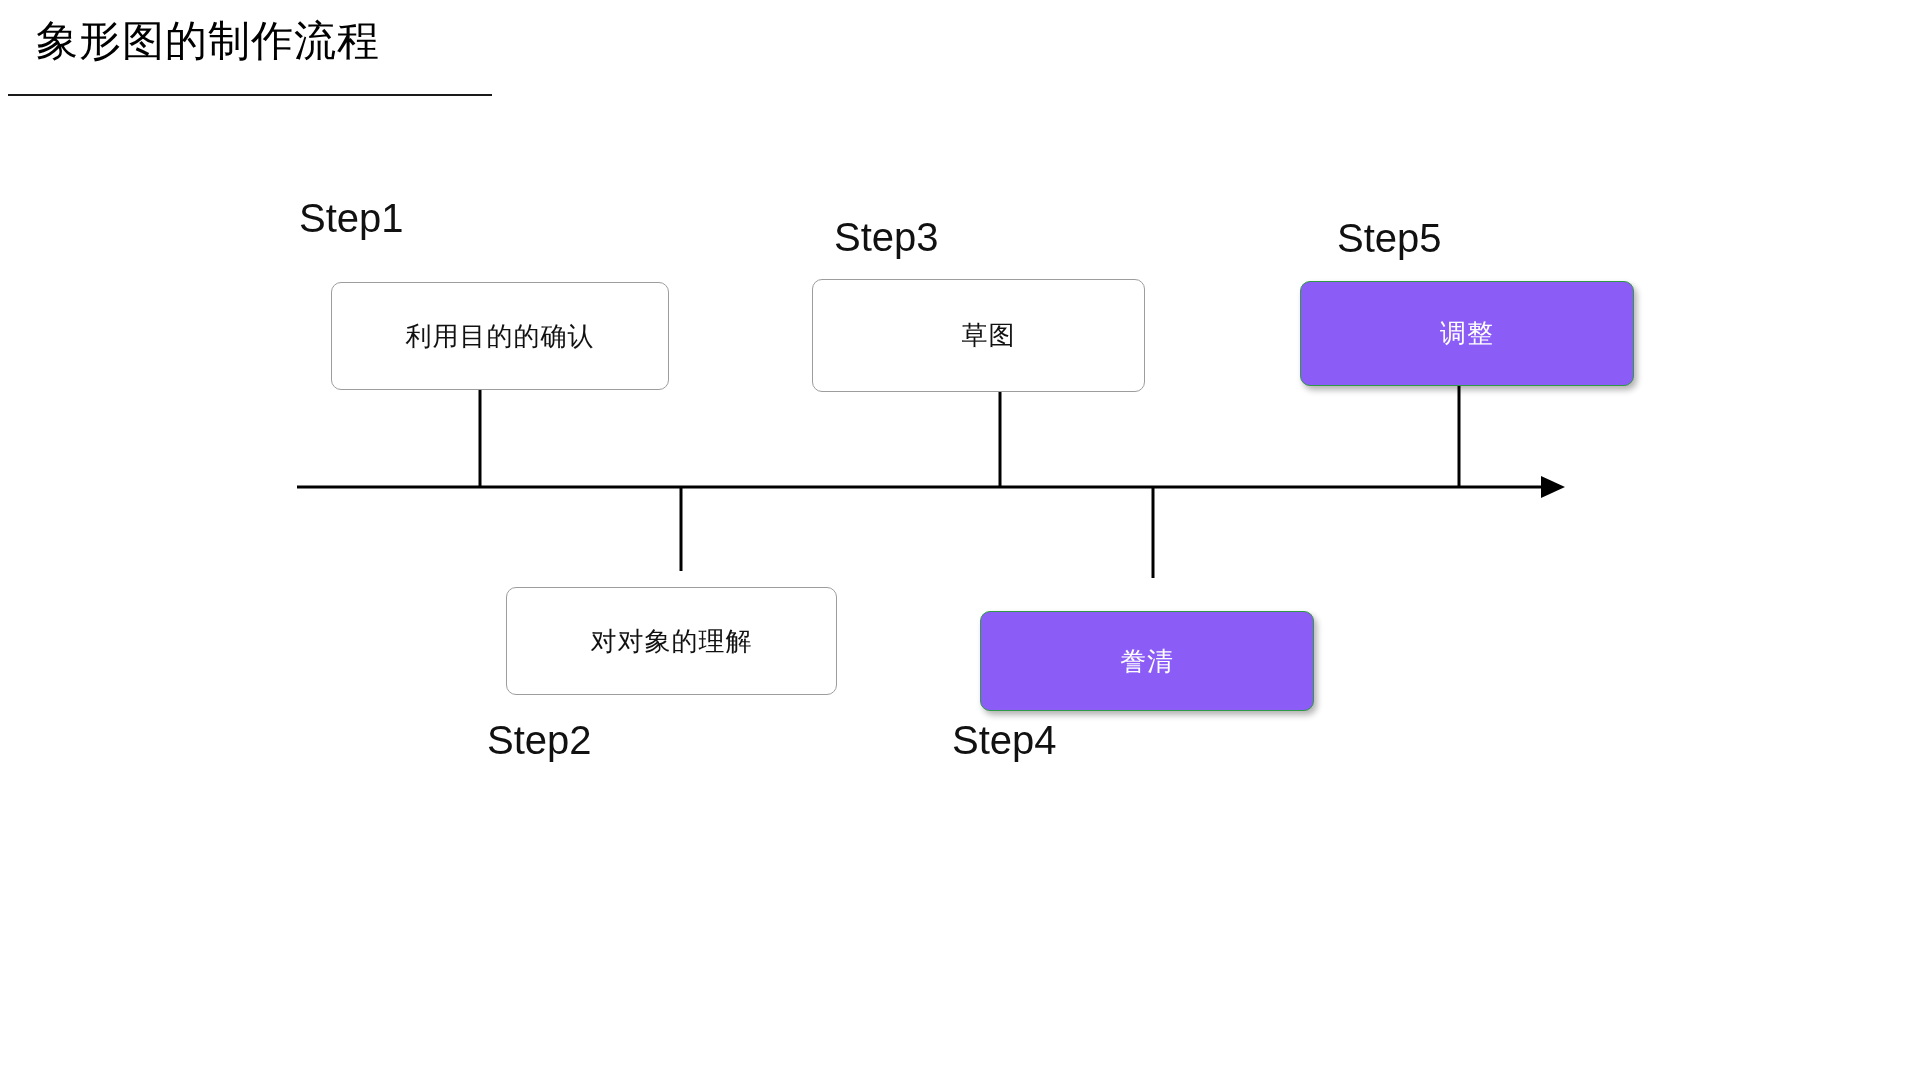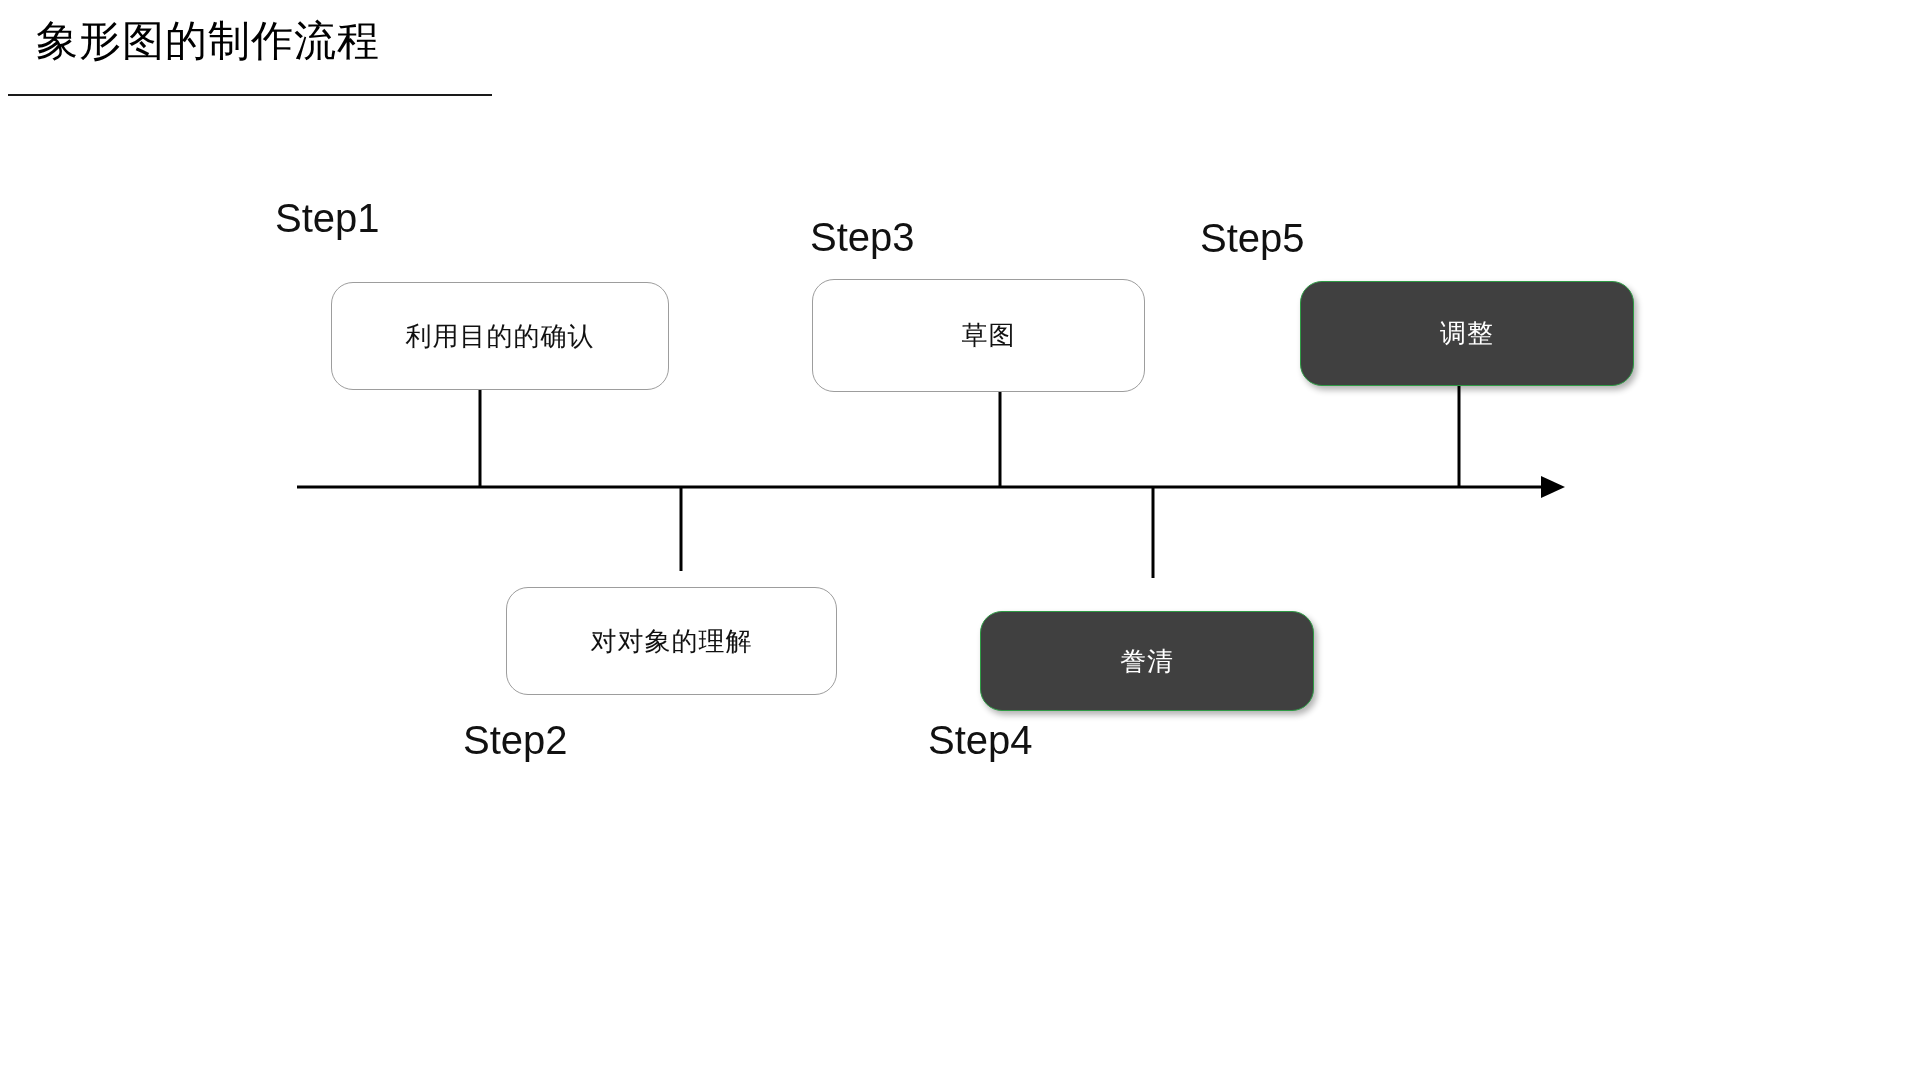--- a/index.html
+++ b/index.html
@@ -33,42 +33,43 @@
   
   #timeline{position:absolute;left:0;top:0;width:1920px;height:1080px;}
 
   
   .step-label{
     position:absolute;
     font-size:40px;
     color:#111111;
     white-space:nowrap;
     font-family:"Liberation Sans","DejaVu Sans",sans-serif;
+    margin-left:24px;
   }
 
   
   .node{
     position:absolute;
     box-sizing:border-box;
     display:flex;
     align-items:center;
     justify-content:center;
-    border-radius:22px;
+    border-radius:10px;
     font-size:26px;
     font-family:"DejaVu Sans","Liberation Sans",sans-serif;
     white-space:nowrap;
     letter-spacing:1px;
   }
   .node.plain{
     background:#ffffff;
     border:1.5px solid #9d9d9d;
     color:#111111;
   }
   .node.accent{
-    background:#404040;
+    background:#8b5cf6;
     border:1px solid #2E9B44;
     color:#ffffff;
     box-shadow:3px 4px 6px rgba(0,0,0,0.30);
   }
 </style>
 </head>
 <body>
 
 <div id="stage">
 
@@ -95,19 +96,19 @@
         <span>对对象的理解</span>
       </div>
       <div class="step-label" style="left: 810px; top: 215px;">Step3</div>
       <div class="node plain" style="left: 812px; top: 279px; width: 333px; height: 113px; padding-left: 20px;">
         <span>草图</span>
       </div>
       <div class="step-label" style="left: 928px; top: 718px;">Step4</div>
       <div class="node accent" style="left: 980px; top: 611px; width: 334px; height: 100px;">
         <span>誊清</span>
       </div>
-      <div class="step-label" style="left: 1200px; top: 216px;">Step5</div>
+      <div class="step-label" style="left: 1313px; top: 216px;">Step5</div>
       <div class="node accent" style="left: 1300px; top: 281px; width: 334px; height: 105px;">
         <span>调整</span>
       </div>
     </div>
 
 </div>
 
 </body></html>

